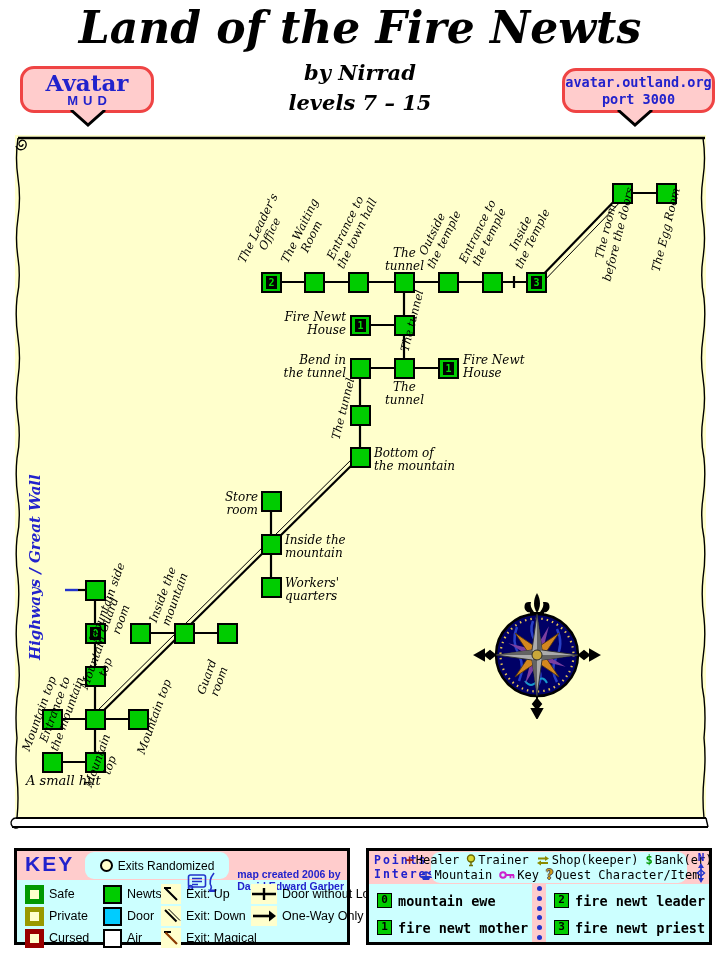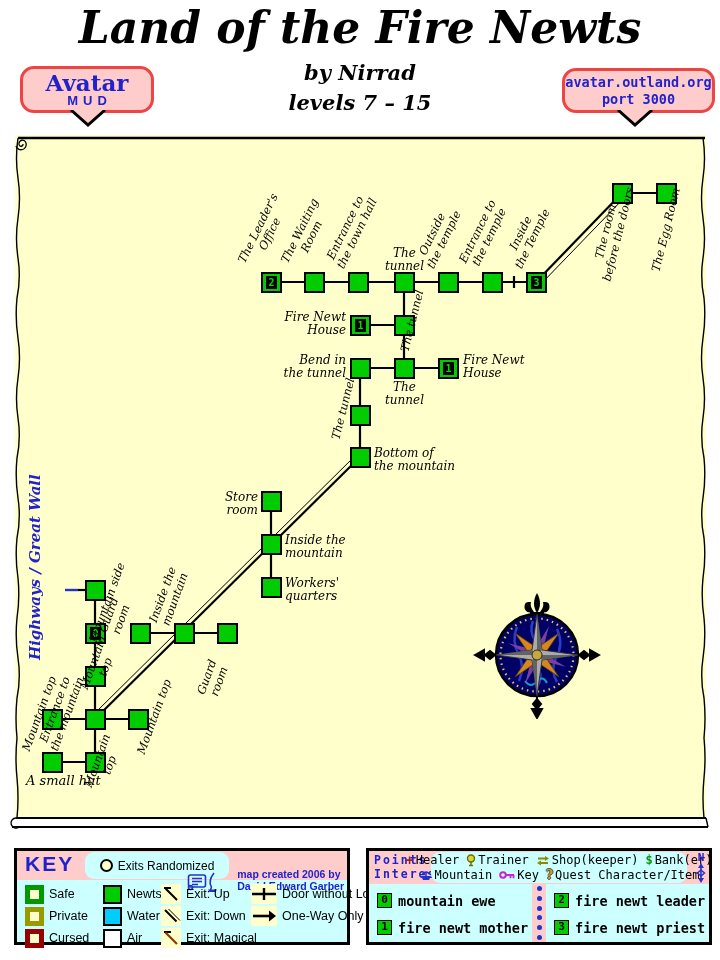--- a/index.html
+++ b/index.html
@@ -317,21 +317,21 @@
         <span>Cursed</span>
       </div>
   </div>
   <div class="kcol" style="left:86px;">
     <div class="kitem">
         <i class="sw sw-fill sw-land"></i>
         <span>Newts</span>
       </div>
     <div class="kitem">
         <i class="sw sw-fill sw-water"></i>
-        <span>Water</span>
+        <span>Door</span>
       </div>
     <div class="kitem">
         <i class="sw sw-fill sw-air"></i>
         <span>Air</span>
       </div>
   </div>
   <div class="kcol" style="left:144px;">
     <div class="kitem">
       <svg class="icell" width="20" height="20">
           <rect width="20" height="20" fill="#FFFFCC"></rect>

